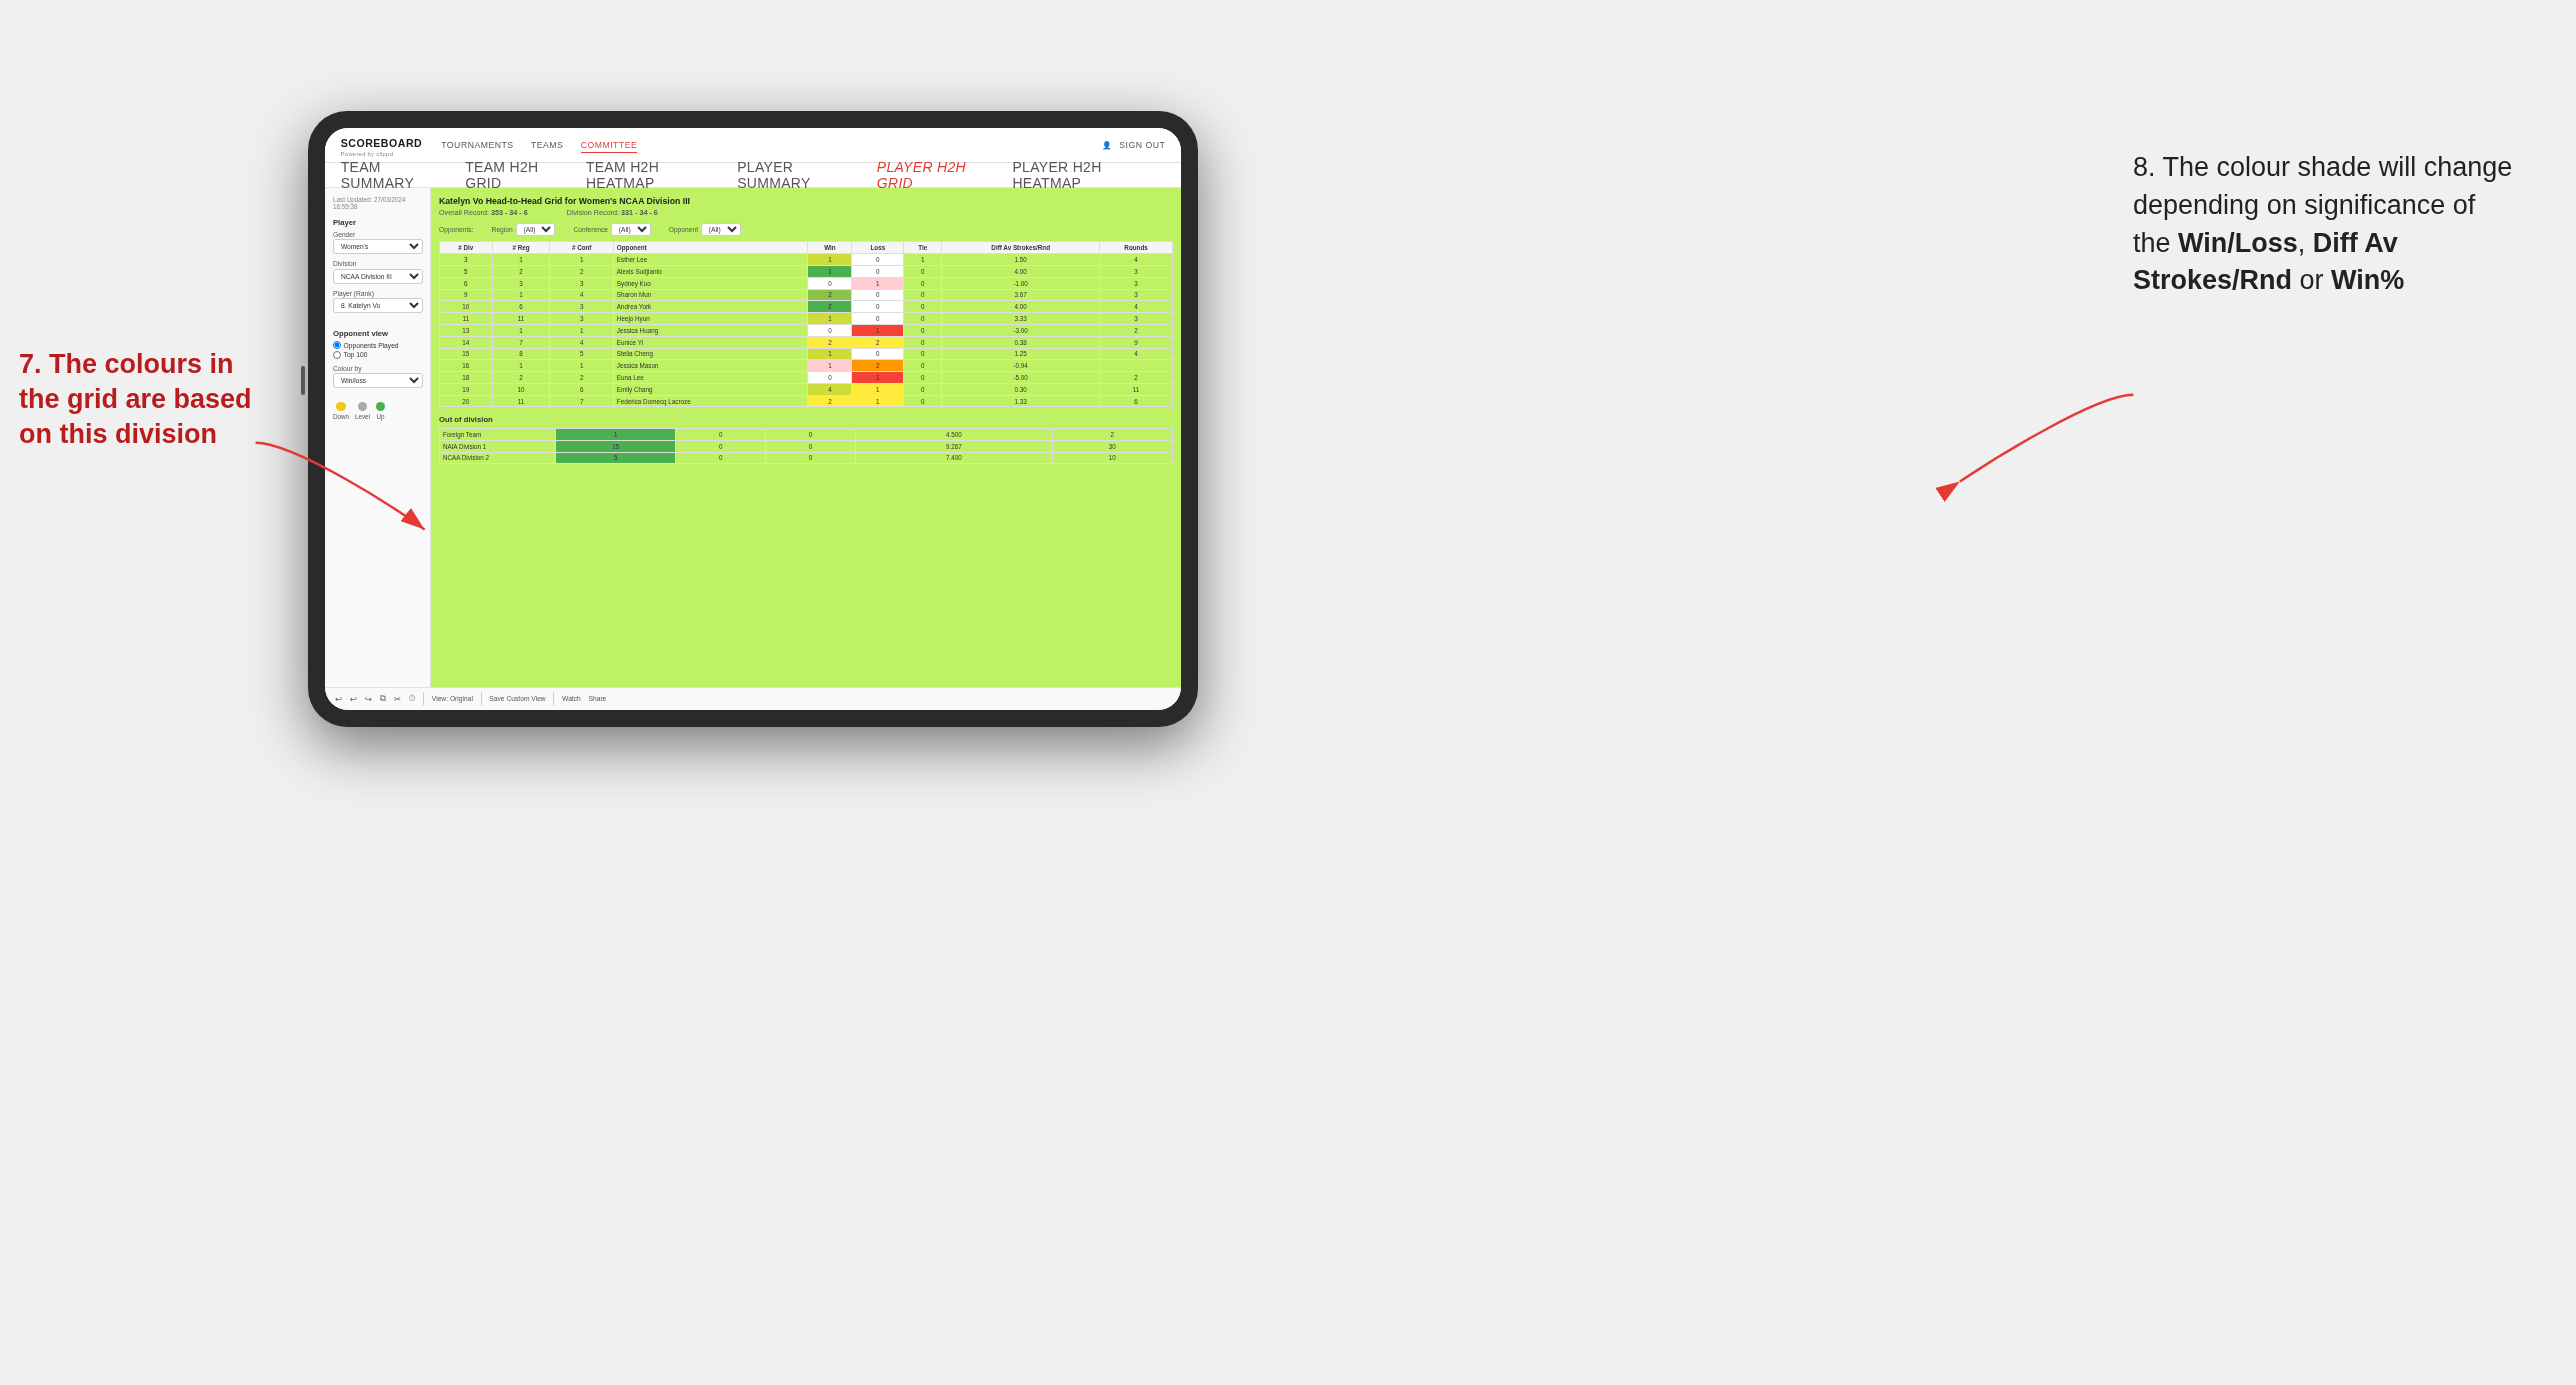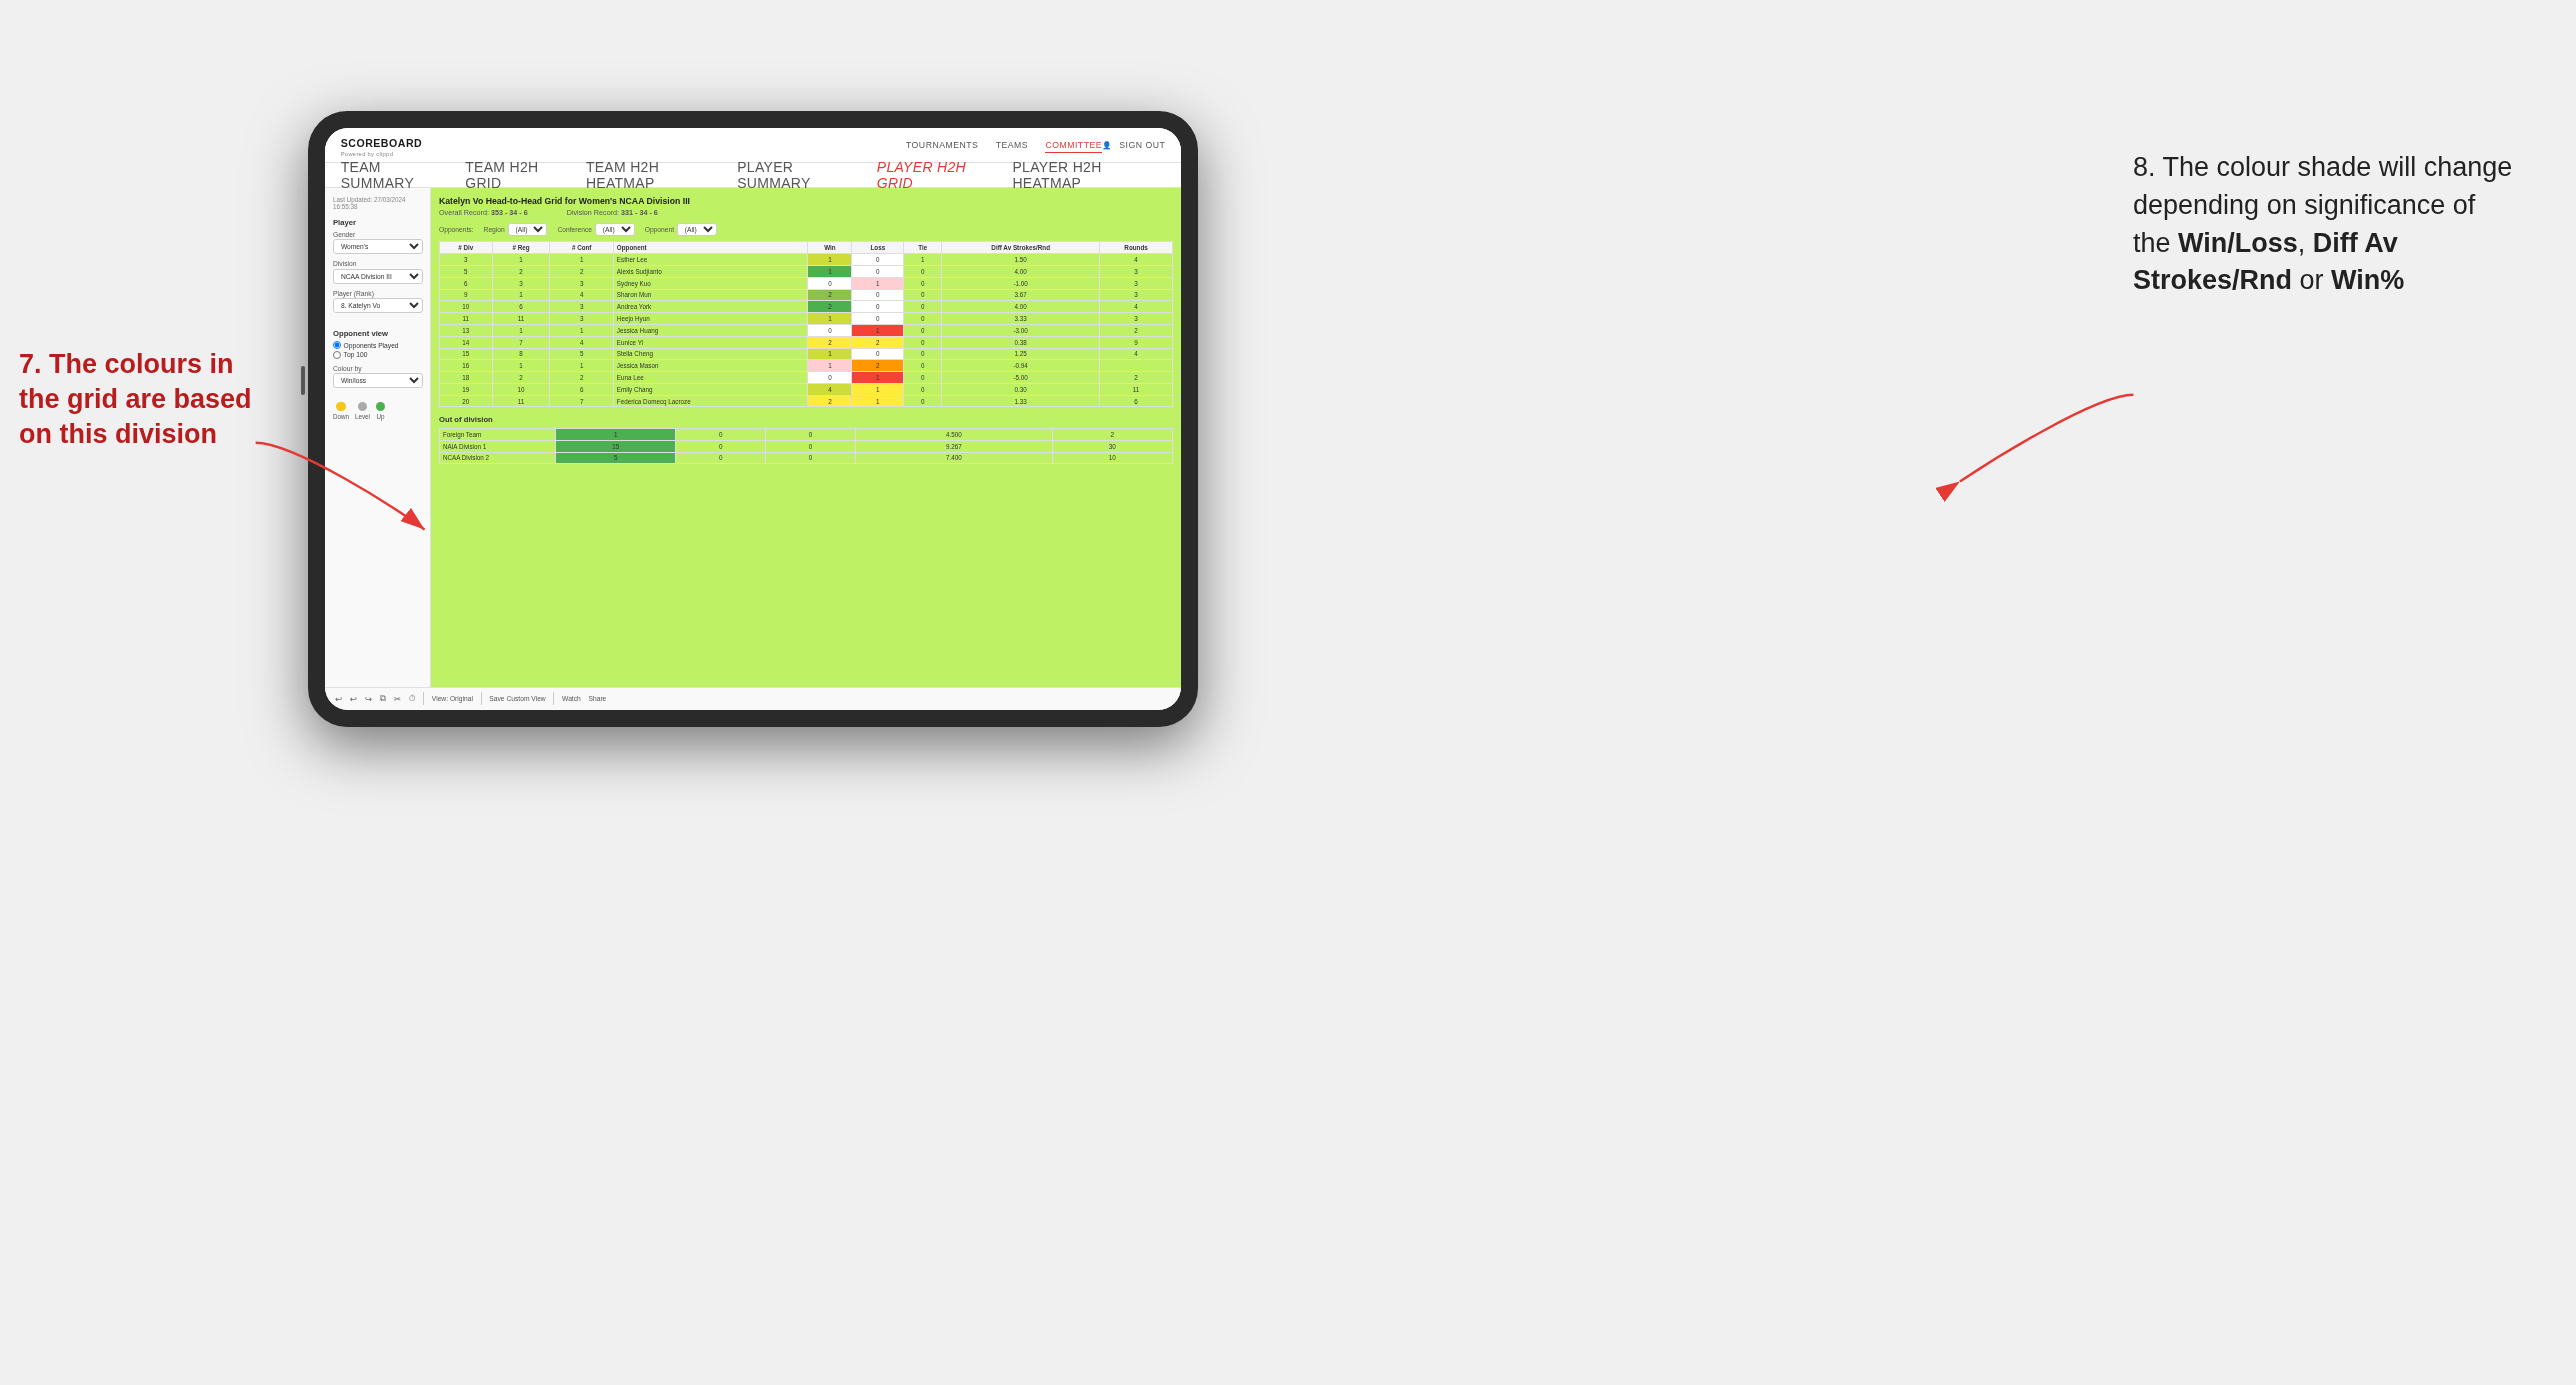--- a/index.html
+++ b/index.html
@@ -63,21 +63,20 @@
       font-size: 5.8px;
       color: #888;
       display: block;
       letter-spacing: 0.3px;
     }
 
     .main-nav {
       display: flex;
       gap: 17.3px;
       flex: 1;
-      justify-content: flex-end;
     }
 
     .nav-item {
       font-size: 8.7px;
       color: #555;
       cursor: pointer;
       padding: 1.9px 0;
       text-transform: uppercase;
       letter-spacing: 0.5px;
     }
@@ -226,21 +225,21 @@
       font-size: 7.2px;
       color: #555;
       margin-bottom: 5.8px;
       display: flex;
       gap: 39px;
     }
 
     
     .filter-row {
       display: flex;
-      gap: 10px;
+      gap: 18px;
       margin-bottom: 5.8px;
       align-items: center;
       font-size: 6.7px;
     }
 
     .filter-group {
       display: flex;
       align-items: center;
       gap: 2.9px;
     }

